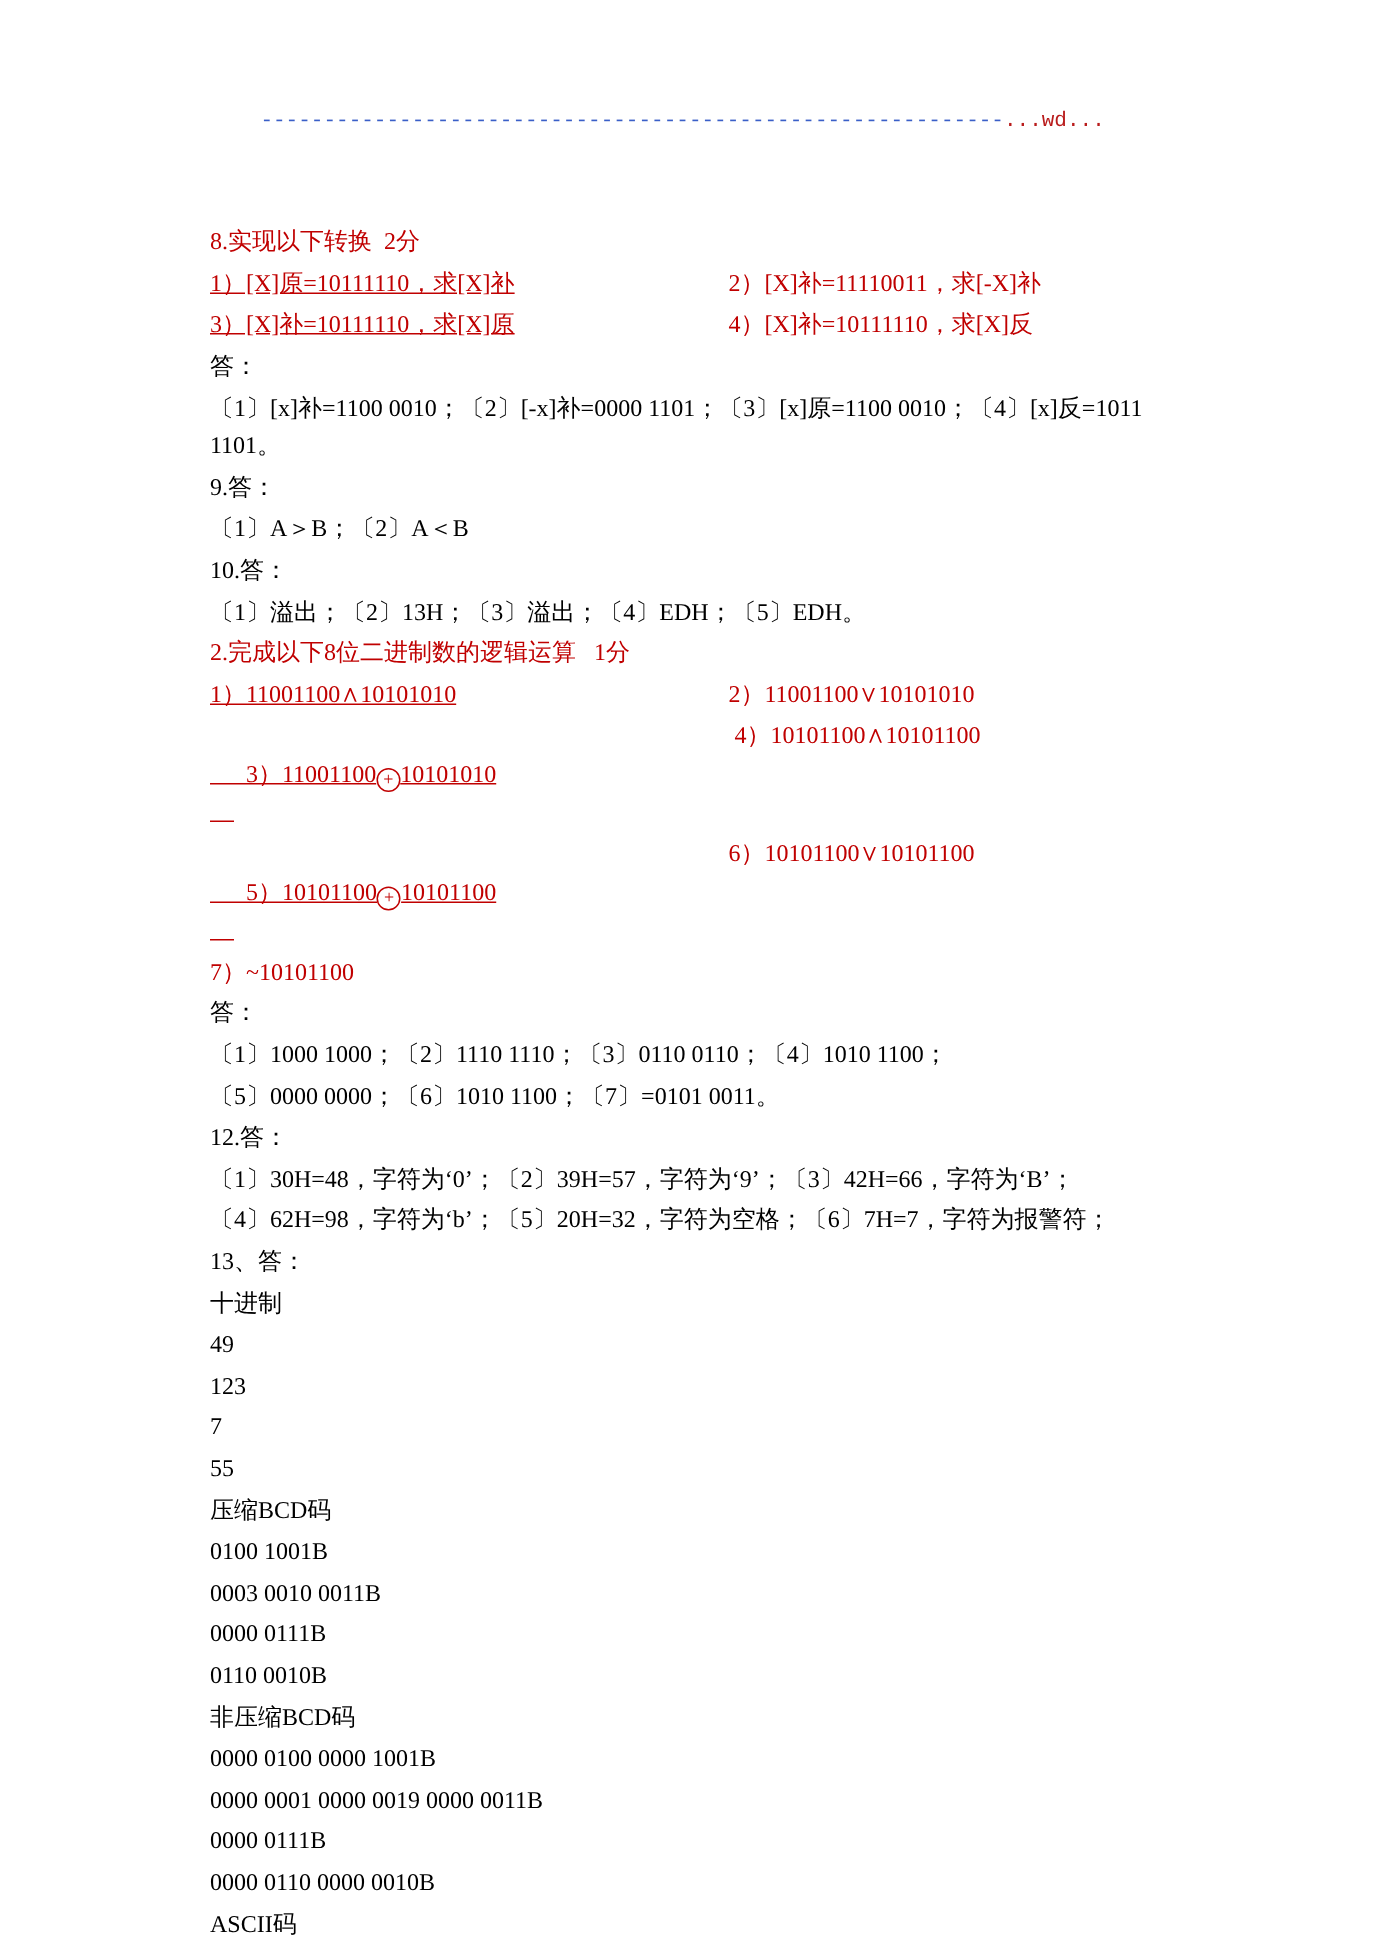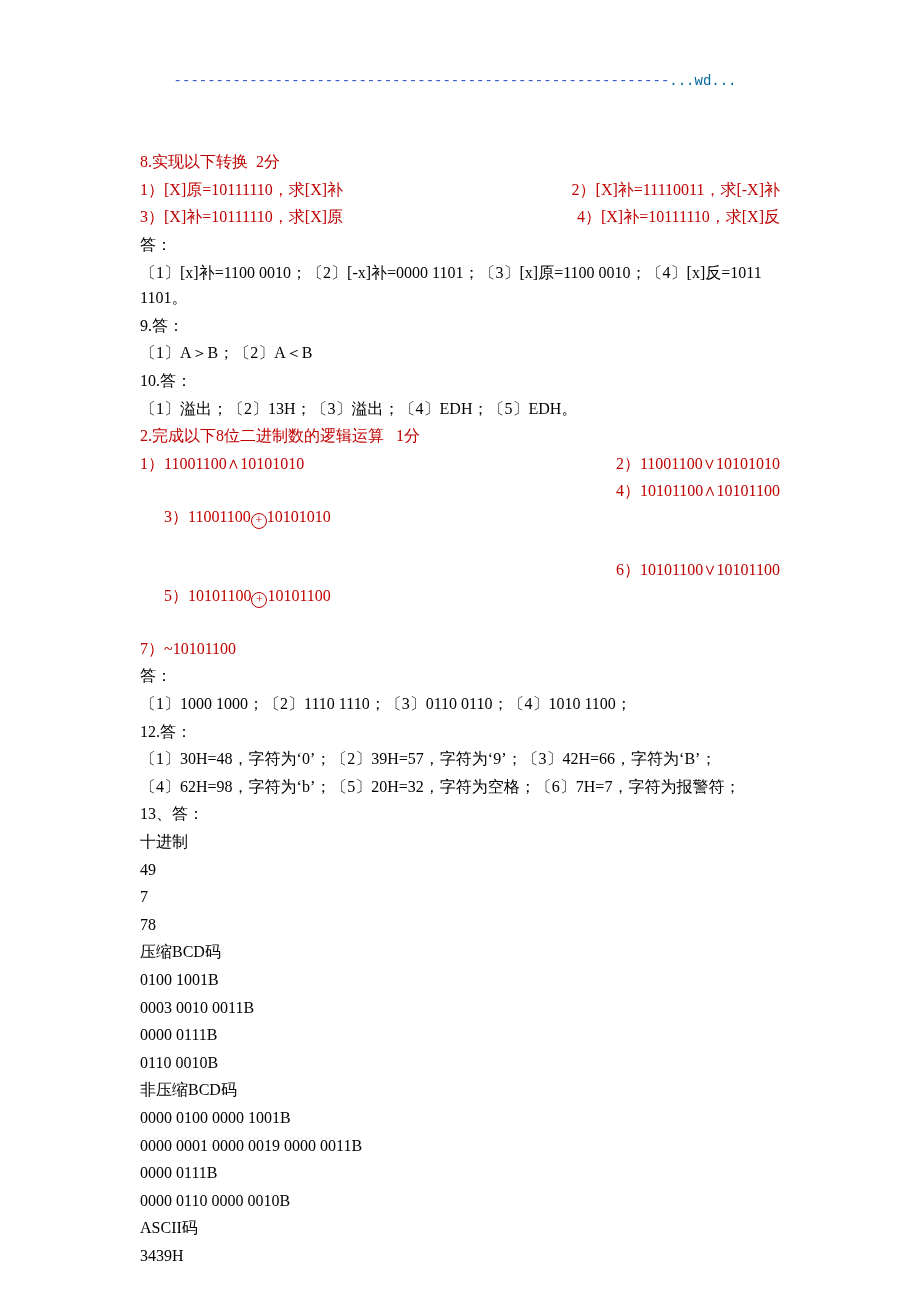--- a/index.html
+++ b/index.html
@@ -20,27 +20,27 @@
   }
   .header-line {
     color: #3a5fc8;
     font-family: "Courier New", monospace;
     font-size: 14px;
     letter-spacing: 0;
     white-space: pre;
     margin-bottom: 34px;
     text-align: left;
   }
-  .header-wd { color: #0369a1; }
+  .header-wd { color: #b91c1c; }
   .red { color: #c00000; }
   .black { color: #000; }
   .line { margin: 0 0 2px 0; white-space: pre-wrap; }
   .cols { display: flex; }
-  .col-left { flex: 0 0 54%; }
-  .col-right { flex: 1; text-align: right; }
+  .col-left { flex: 0 0 54%; text-decoration: underline; }
+  .col-right { flex: 1; }
   .circle-op {
     display: inline-block;
     border: 1px solid #c00000;
     border-radius: 50%;
     width: 14px;
     height: 14px;
     line-height: 12px;
     text-align: center;
     font-size: 12px;
     vertical-align: -2px;
@@ -86,30 +86,32 @@
   </div>
   <div class="cols red">
     <div class="col-left line">
       <span>5）10101100</span><span class="circle-op">+</span><span>10101100</span>
     </div>
     <div class="col-right line">6）10101100∨10101100</div>
   </div>
   <div class="line red">7）~10101100</div>
   <div class="line black">答：</div>
   <div class="line black">〔1〕1000 1000；〔2〕1110 1110；〔3〕0110 0110；〔4〕1010 1100；</div>
+  <div class="line black">〔5〕0000 0000；〔6〕1010 1100；〔7〕=0101 0011。</div>
 
   <div class="line black">12.答：</div>
   <div class="line black">〔1〕30H=48，字符为‘0’；〔2〕39H=57，字符为‘9’；〔3〕42H=66，字符为‘B’；</div>
   <div class="line black">〔4〕62H=98，字符为‘b’；〔5〕20H=32，字符为空格；〔6〕7H=7，字符为报警符；</div>
 
   <div class="line black">13、答：</div>
   <div class="line black">十进制</div>
   <div class="line black">49</div>
+  <div class="line black">123</div>
   <div class="line black">7</div>
-  <div class="line black">78</div>
+  <div class="line black">55</div>
   <div class="line black">压缩BCD码</div>
   <div class="line black">0100 1001B</div>
   <div class="line black">0003 0010 0011B</div>
   <div class="line black">0000 0111B</div>
   <div class="line black">0110 0010B</div>
   <div class="line black">非压缩BCD码</div>
   <div class="line black">0000 0100 0000 1001B</div>
   <div class="line black">0000 0001 0000 0019 0000 0011B</div>
   <div class="line black">0000 0111B</div>
   <div class="line black">0000 0110 0000 0010B</div>

